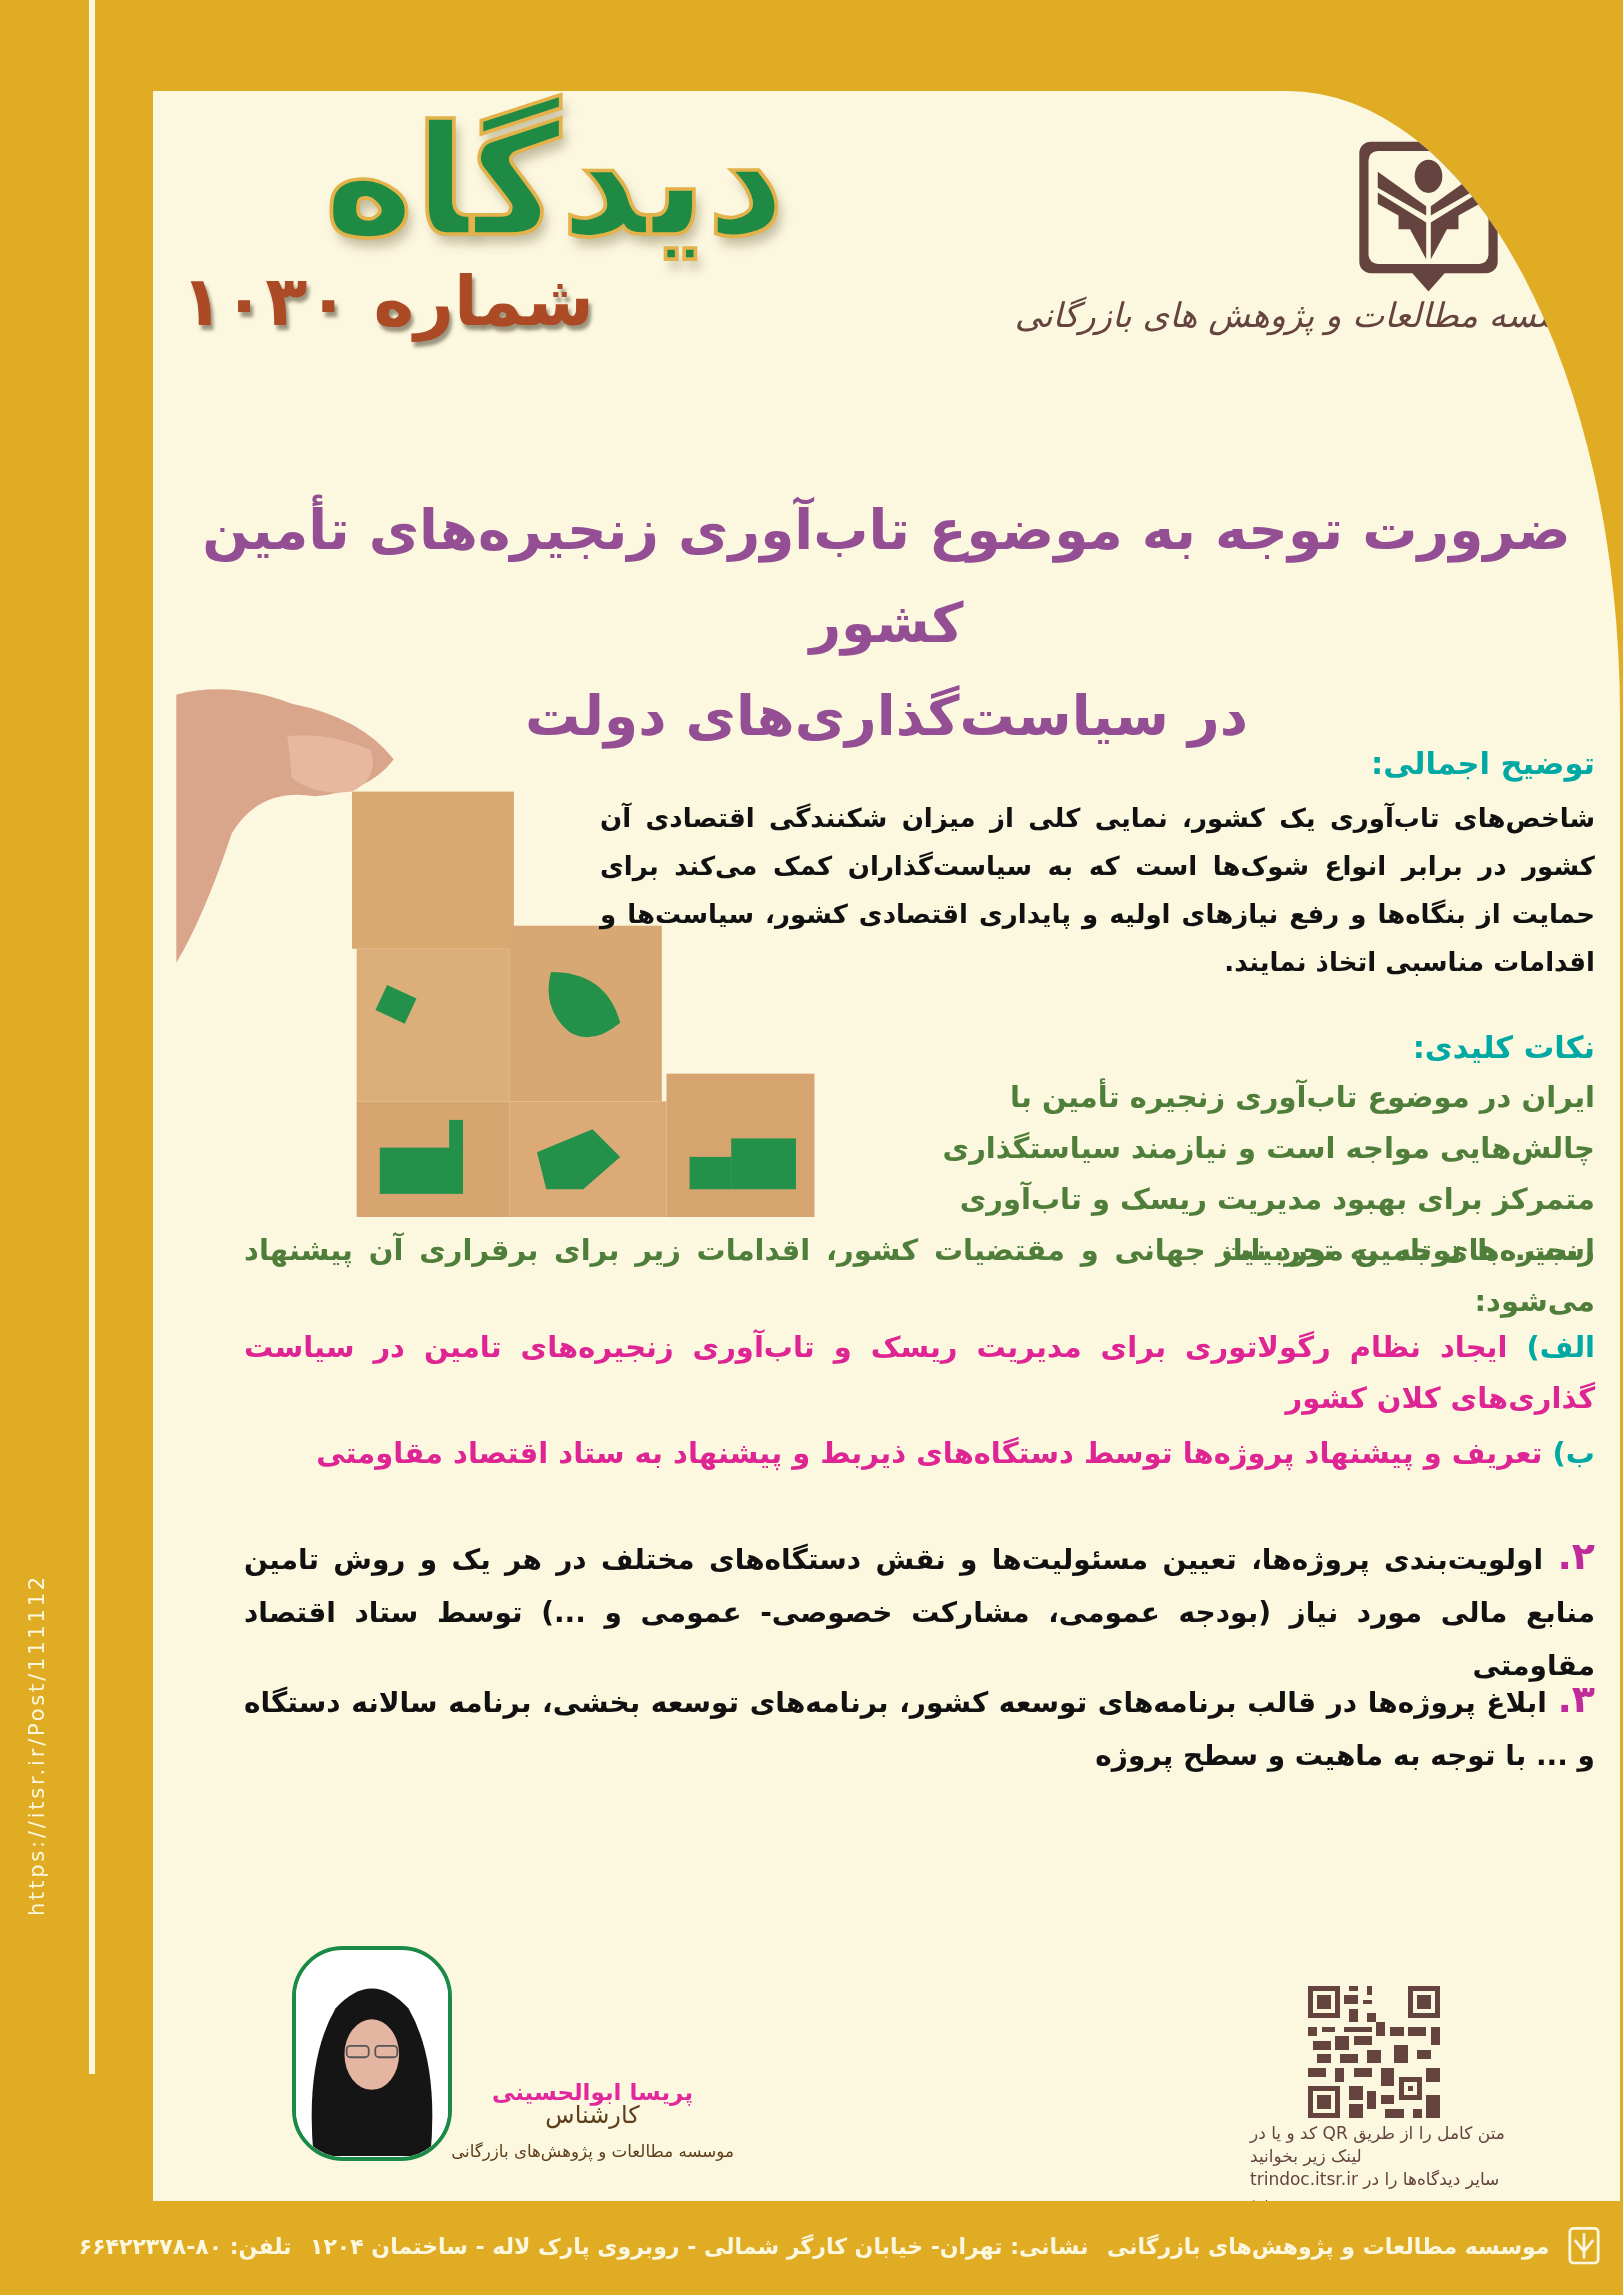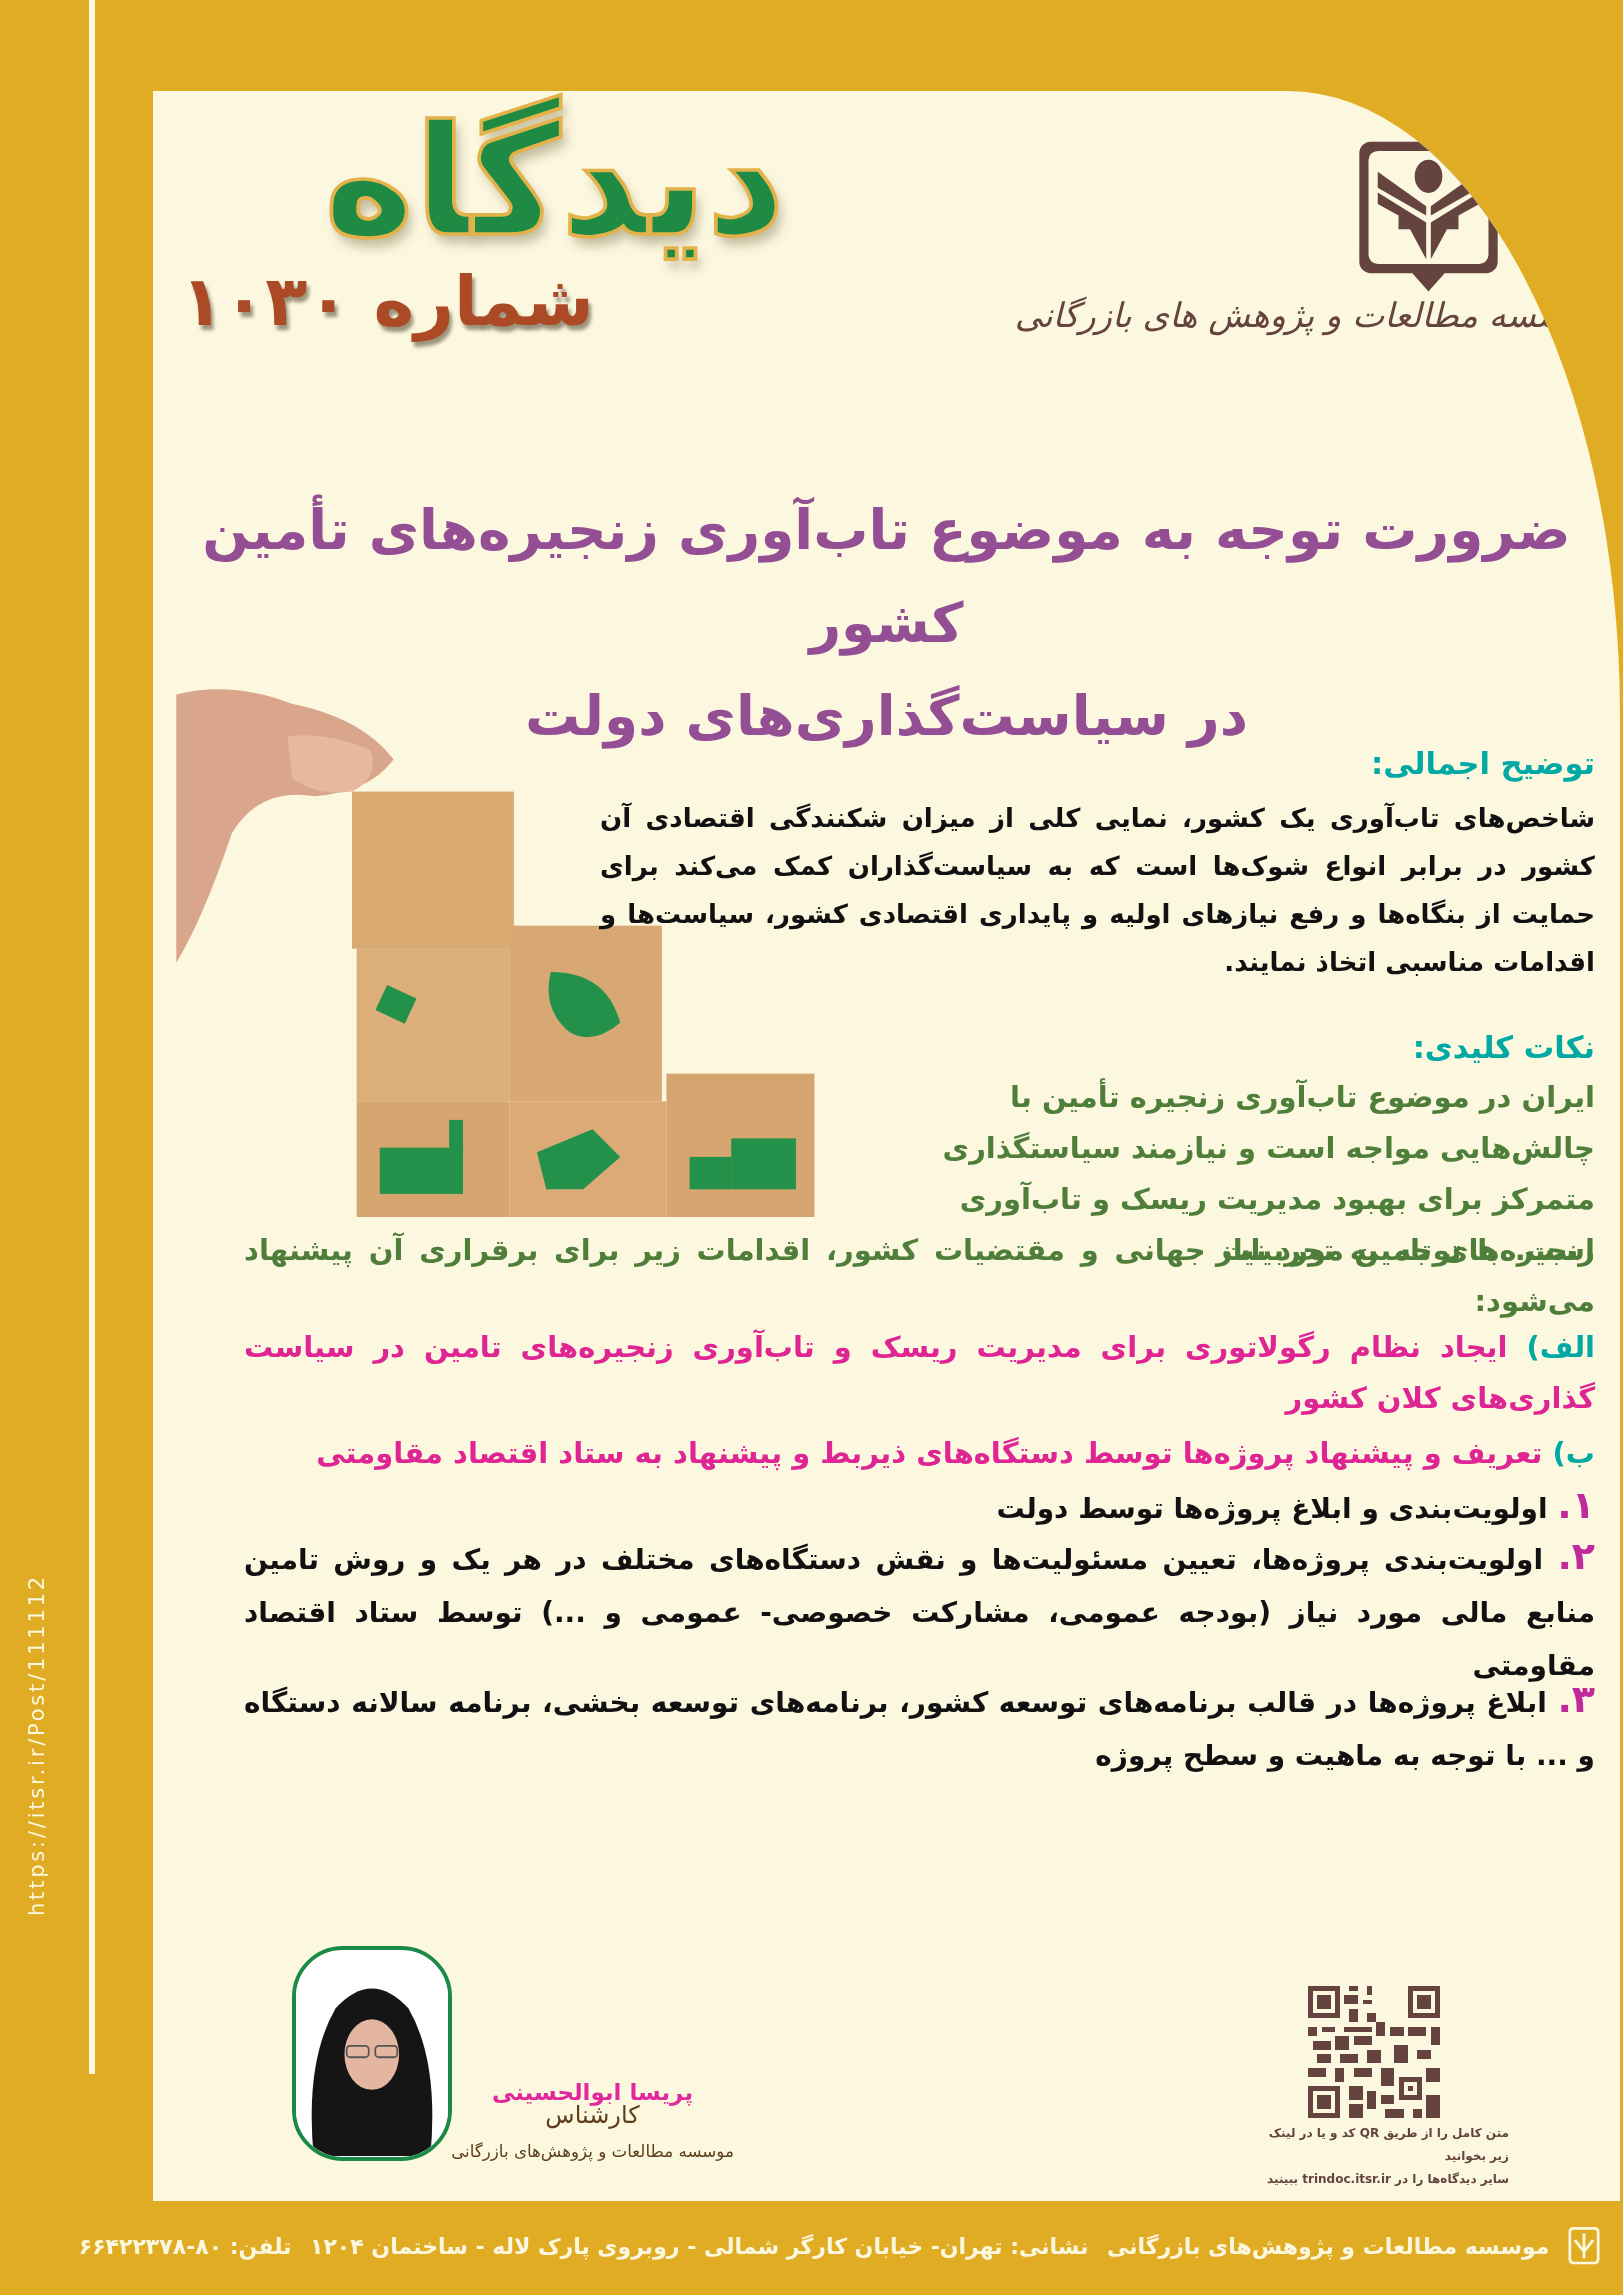--- a/index.html
+++ b/index.html
@@ -100,22 +100,22 @@
       color: #5d3f1c; font-size: 24px;
     }
     .author-org {
       position: absolute; left: 296px; top: 2050px; width: 287px; text-align: center;
       color: #5d3f1c; font-size: 16.7px;
     }
     .qr {
       position: absolute; left: 1155px; top: 1895px; width: 132px; height: 132px;
     }
     .qr-text {
-      position: absolute; left: 1097px; top: 2031px; width: 259px; text-align: right;
-      color: #65443f; font-size: 12px; font-weight: bold; line-height: 23px;
+      position: absolute; left: 1097px; top: 2031px; width: 259px; text-align: left;
+      color: #65443f; font-size: 17px; font-weight: normal; line-height: 23px;
     }
     .footer {
       position: absolute; left: 23px; right: 23px; top: 2221px; height: 51px;
       display: flex; align-items: center; justify-content: flex-start;
       color: #fcf7df; font-weight: bold; font-size: 22px; gap: 18.5px;
     }
     .footer-icon { width: 32px; height: 42px; }
   </style>
 </head>
 <body>
@@ -173,24 +173,20 @@
 
   <div class="pink" style="top:1231px;">
     <span class="mark">الف)</span>
     <span>ایجاد نظام رگولاتوری برای مدیریت ریسک و تاب‌آوری زنجیره‌های تامین در سیاست گذاری‌های کلان کشور</span>
   </div>
   <div class="pink" style="top:1337px;">
     <span class="mark">ب)</span>
     <span>تعریف و پیشنهاد پروژه‌ها توسط دستگاه‌های ذیربط و پیشنهاد به ستاد اقتصاد مقاومتی</span>
   </div>
 
-  <div class="item" style="top:1388px;">
-    <span class="num">۱.</span>
-    <span>اولویت‌بندی و ابلاغ پروژه‌ها توسط دولت</span>
-  </div>
   <div class="item" style="top:1439px;">
     <span class="num">۲.</span>
     <span>اولویت‌بندی پروژه‌ها، تعیین مسئولیت‌ها و نقش دستگاه‌های مختلف در هر یک و روش تامین منابع مالی مورد نیاز (بودجه عمومی، مشارکت خصوصی- عمومی و ...) توسط ستاد اقتصاد مقاومتی</span>
   </div>
   <div class="item" style="top:1582px;">
     <span class="num">۳.</span>
     <span>ابلاغ پروژه‌ها در قالب برنامه‌های توسعه کشور، برنامه‌های توسعه بخشی، برنامه سالانه دستگاه و ... با توجه به ماهیت و سطح پروژه</span>
   </div>
 
   <div class="author-photo">

